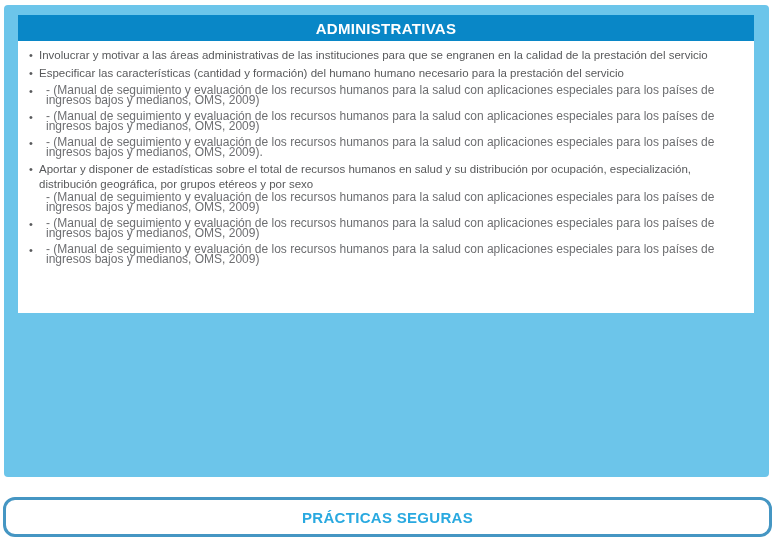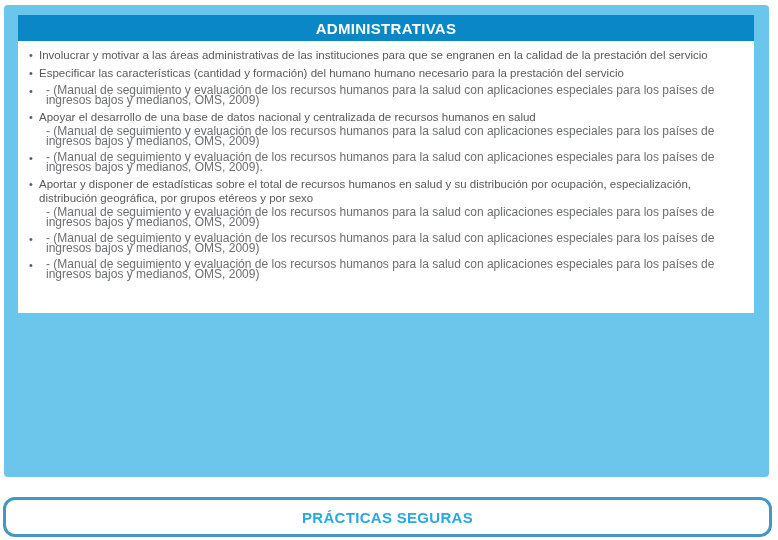--- a/index.html
+++ b/index.html
@@ -131,21 +131,20 @@
       <div class="item">
         <span class="bullet">•</span>
         <div class="item-body">
           <div class="item-citation">- (Manual de seguimiento y evaluación de los recursos humanos para la salud con aplicaciones especiales para los países de ingresos bajos y medianos, OMS, 2009)</div>
         </div>
       </div>
 
       <div class="item">
         <span class="bullet">•</span>
         <div class="item-body">
-          <div class="item-text">Apoyar el desarrollo de una base de datos nacional y centralizada de recursos humanos en salud</div>
           <div class="item-citation">- (Manual de seguimiento y evaluación de los recursos humanos para la salud con aplicaciones especiales para los países de ingresos bajos y medianos, OMS, 2009)</div>
         </div>
       </div>
 
       <div class="item">
         <span class="bullet">•</span>
         <div class="item-body">
           <div class="item-citation">- (Manual de seguimiento y evaluación de los recursos humanos para la salud con aplicaciones especiales para los países de ingresos bajos y medianos, OMS, 2009).</div>
         </div>
       </div>

